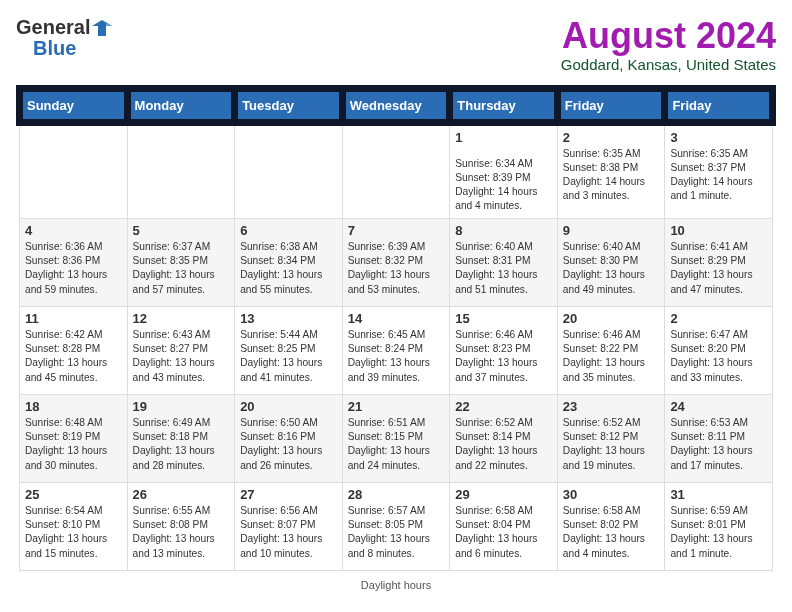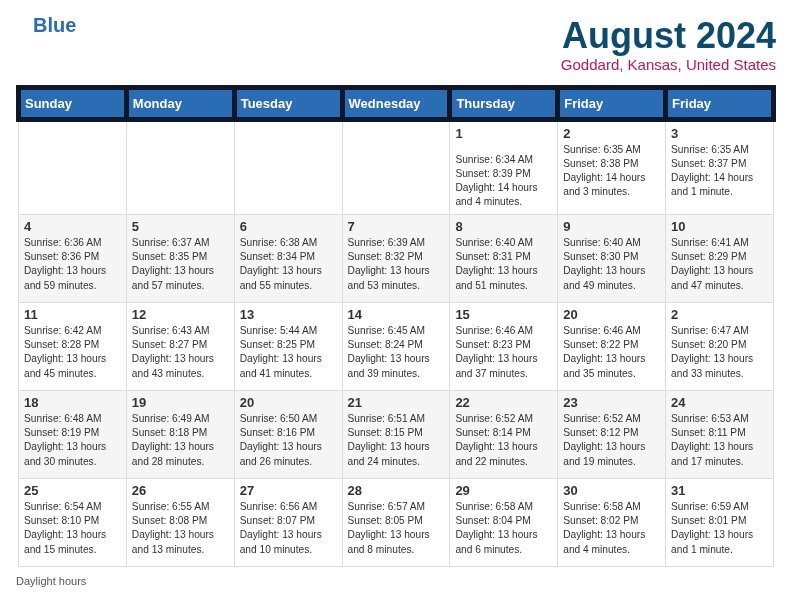--- a/index.html
+++ b/index.html
@@ -22,40 +22,40 @@
       align-items: flex-start;
     }
     .logo-general { color: #333; }
     .logo-blue { color: #2a6db5; }
     .title-block {
       text-align: right;
     }
     .month-title {
       font-size: 36px;
       font-weight: bold;
-      color: #0c4a6e;
+      color: #a21caf;
       line-height: 1.1;
     }
     .location {
       font-size: 15px;
-      color: #be185d;
+      color: #14532d;
     }
     table {
       width: 100%;
       border-collapse: collapse;
       table-layout: fixed;
     }
     thead tr th {
       background-color: #2a6db5;
       color: #fff;
       font-size: 13px;
       font-weight: bold;
       padding: 6px 4px;
       text-align: left;
-      border: 5px solid #0f172a;
+      border: 7px solid #0f172a;
     }
     tbody tr td {
       border: 1px solid #ddd;
       vertical-align: top;
       padding: 4px 5px;
       height: 88px;
       background: #fff;
       font-size: 10.5px;
       color: #333;
     }
@@ -75,28 +75,35 @@
       line-height: 1.4;
     }
     .empty-cell {
       background: #fff !important;
     }
     .footer {
       margin-top: 8px;
       font-size: 11px;
       color: #555;
       display: flex;
-      justify-content: flex-start;
+      justify-content: center;
     }
   </style>
 </head>
 <body>
 
 <div class="header">
   <div class="logo">
+    <div style="display:flex;align-items:center;gap:2px;">
+      <span class="logo-general" style="font-size:20px;font-weight:bold;color:#333;">General</span>
+      <svg width="20" height="20" viewBox="0 0 20 20">
+        <polygon points="10,2 20,8 14,8 14,18 6,18 6,8 0,8" fill="#2a6db5"></polygon>
+        <polygon points="14,4 20,8 14,8" fill="#5ba3d9"></polygon>
+      </svg>
+    </div>
     <span class="logo-blue" style="font-size:20px;font-weight:bold;color:#2a6db5;margin-top:-2px;margin-left:17px;">Blue</span>
   </div>
   <div class="title-block">
     <div class="month-title">August 2024</div>
     <div class="location">Goddard, Kansas, United States</div>
   </div>
 </div>
 
 <table>
   <thead>

